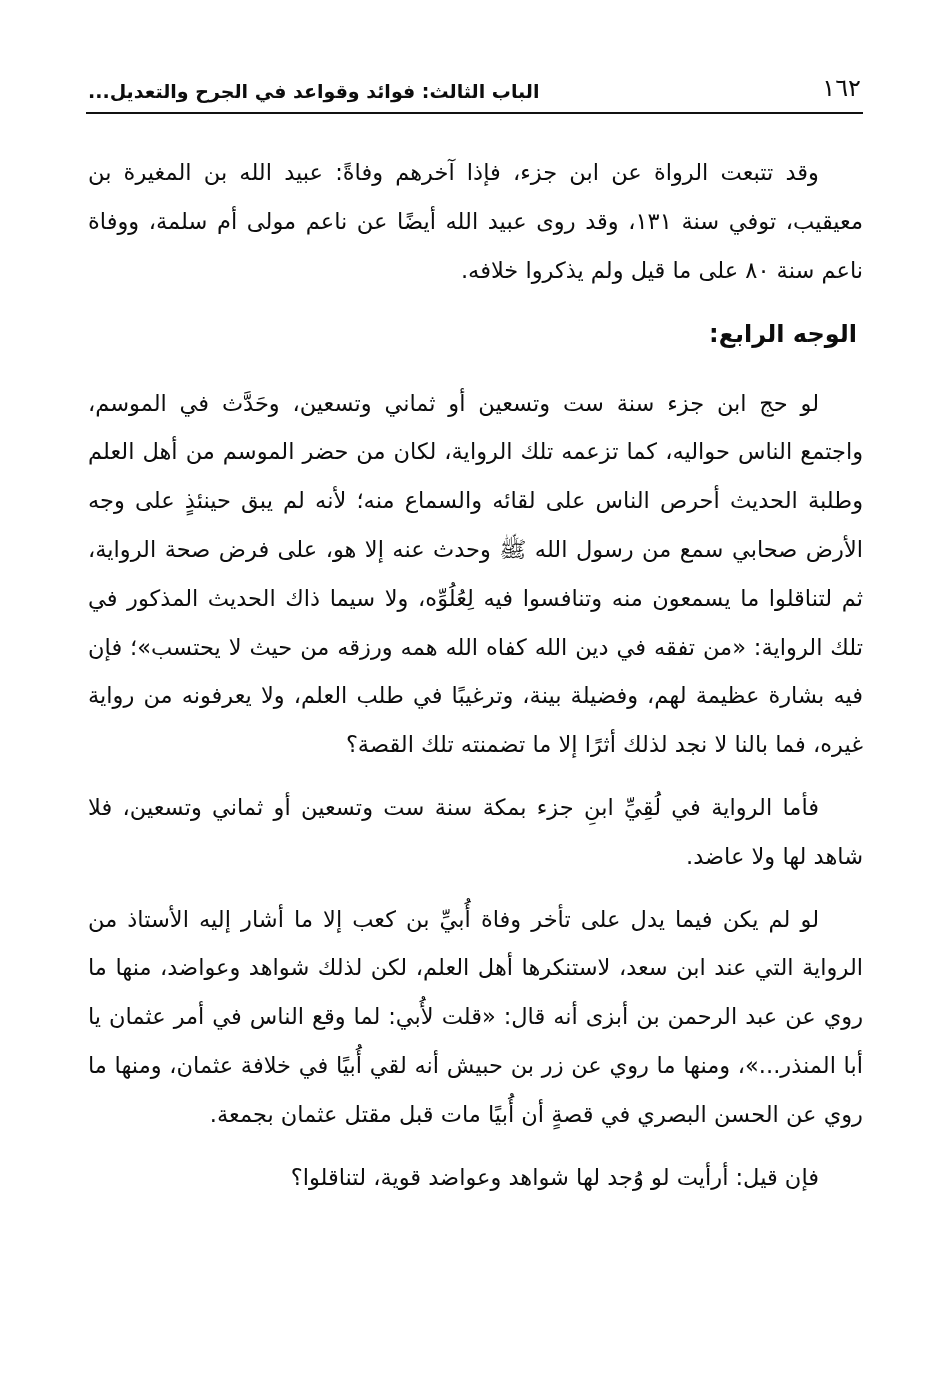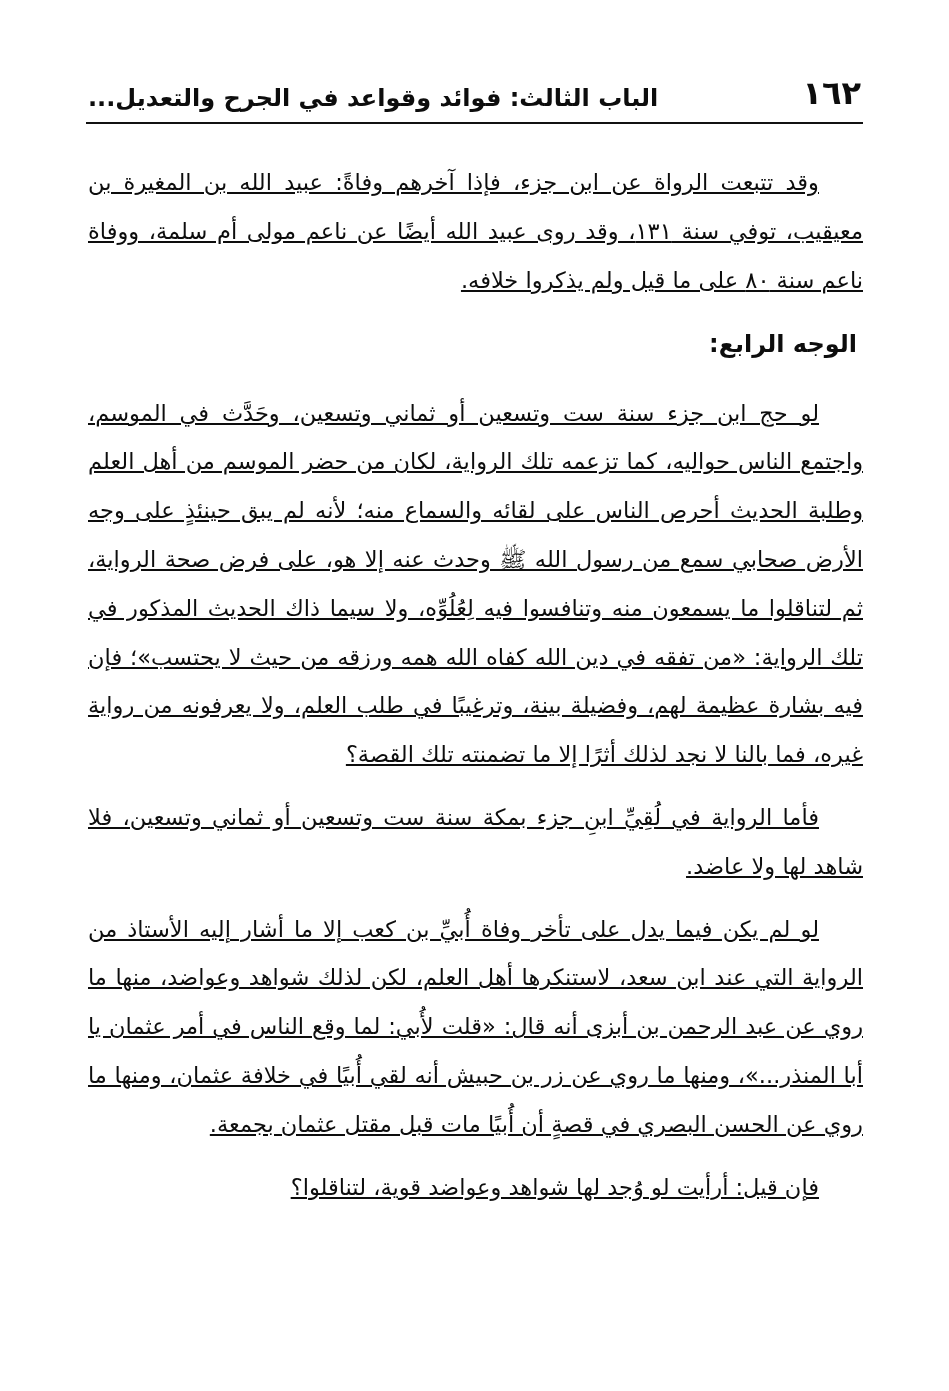--- a/index.html
+++ b/index.html
@@ -21,44 +21,43 @@
     overflow: hidden;
   }
   .running-head {
     display: flex;
     flex-direction: row;
     justify-content: space-between;
     align-items: flex-end;
     padding: 0 2px 10px 2px;
   }
   .page-number {
-    font-size: 32px;
-    font-weight: bold;
+    font-size: 24px;
+    font-weight: normal;
     letter-spacing: 1px;
   }
   .chapter-title {
-    font-size: 24px;
+    font-size: 19px;
     font-weight: bold;
     letter-spacing: 0.2px;
   }
   .head-rule {
     border: none;
     border-top: 2.5px solid #111111;
     margin: 0 0 34px 0;
   }
   .body-text {
     font-size: 22.5px;
     line-height: 2.17;
     text-align: justify;
     text-justify: inter-word;
   }
   .para {
     margin: 0 0 14px 2px;
     text-indent: 44px;
-    text-decoration: underline;
   }
   .para.last {
     margin-bottom: 0;
   }
   .section-heading {
     font-size: 24px;
     font-weight: bold;
     margin: 14px 6px 18px 0;
   }
 </style>

